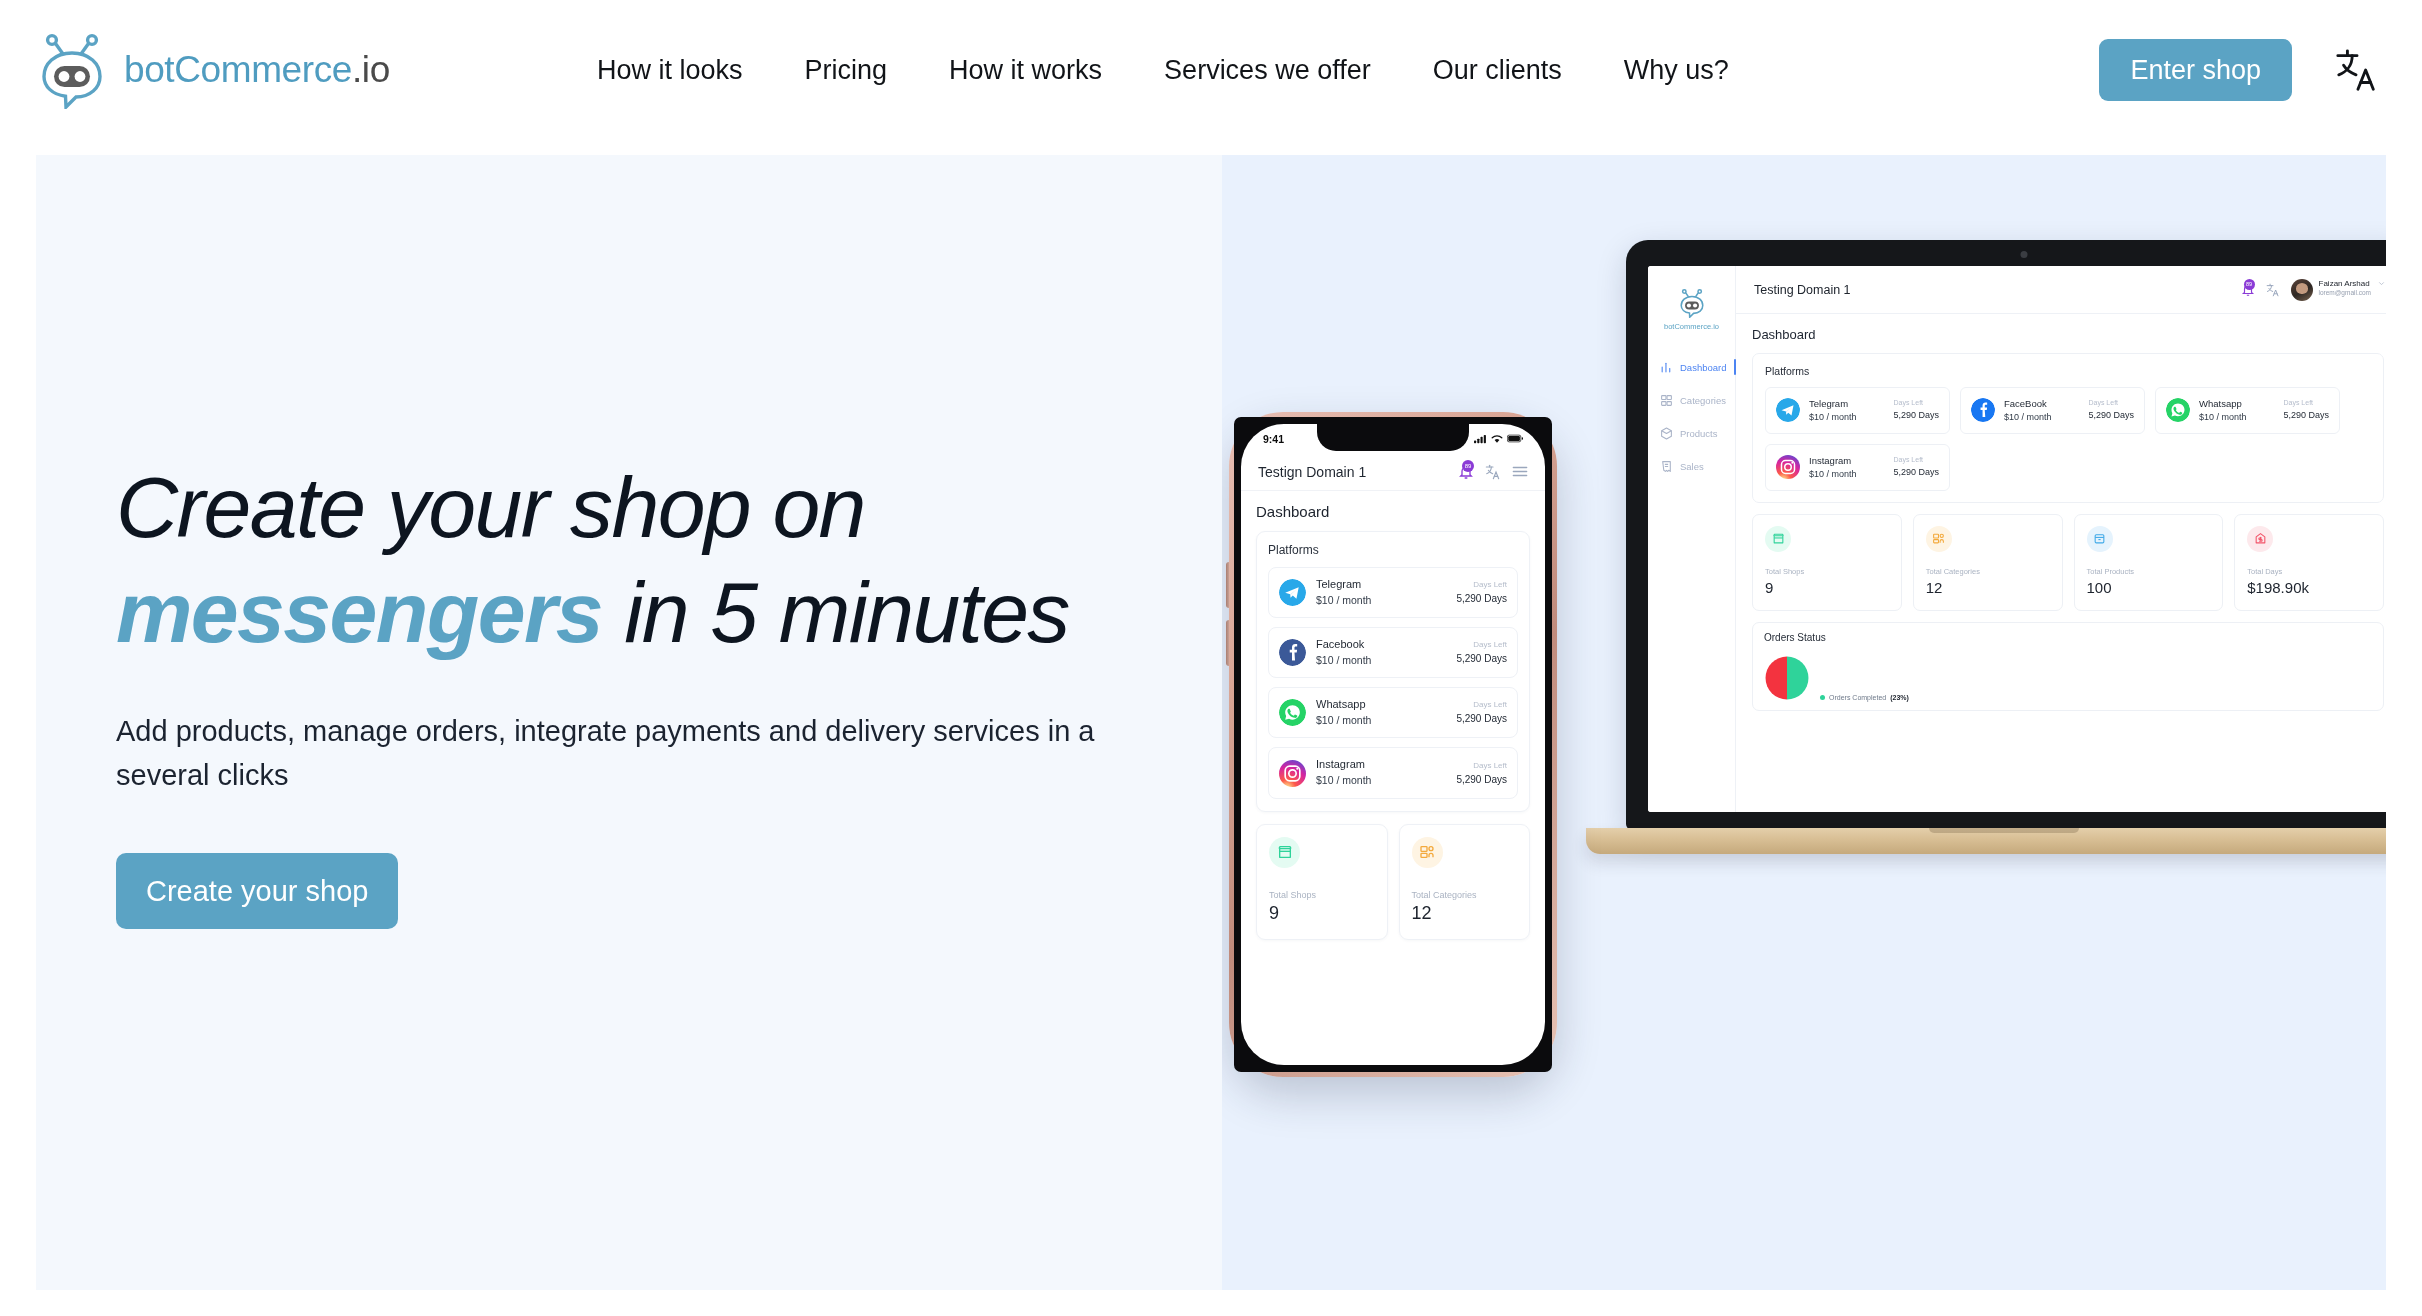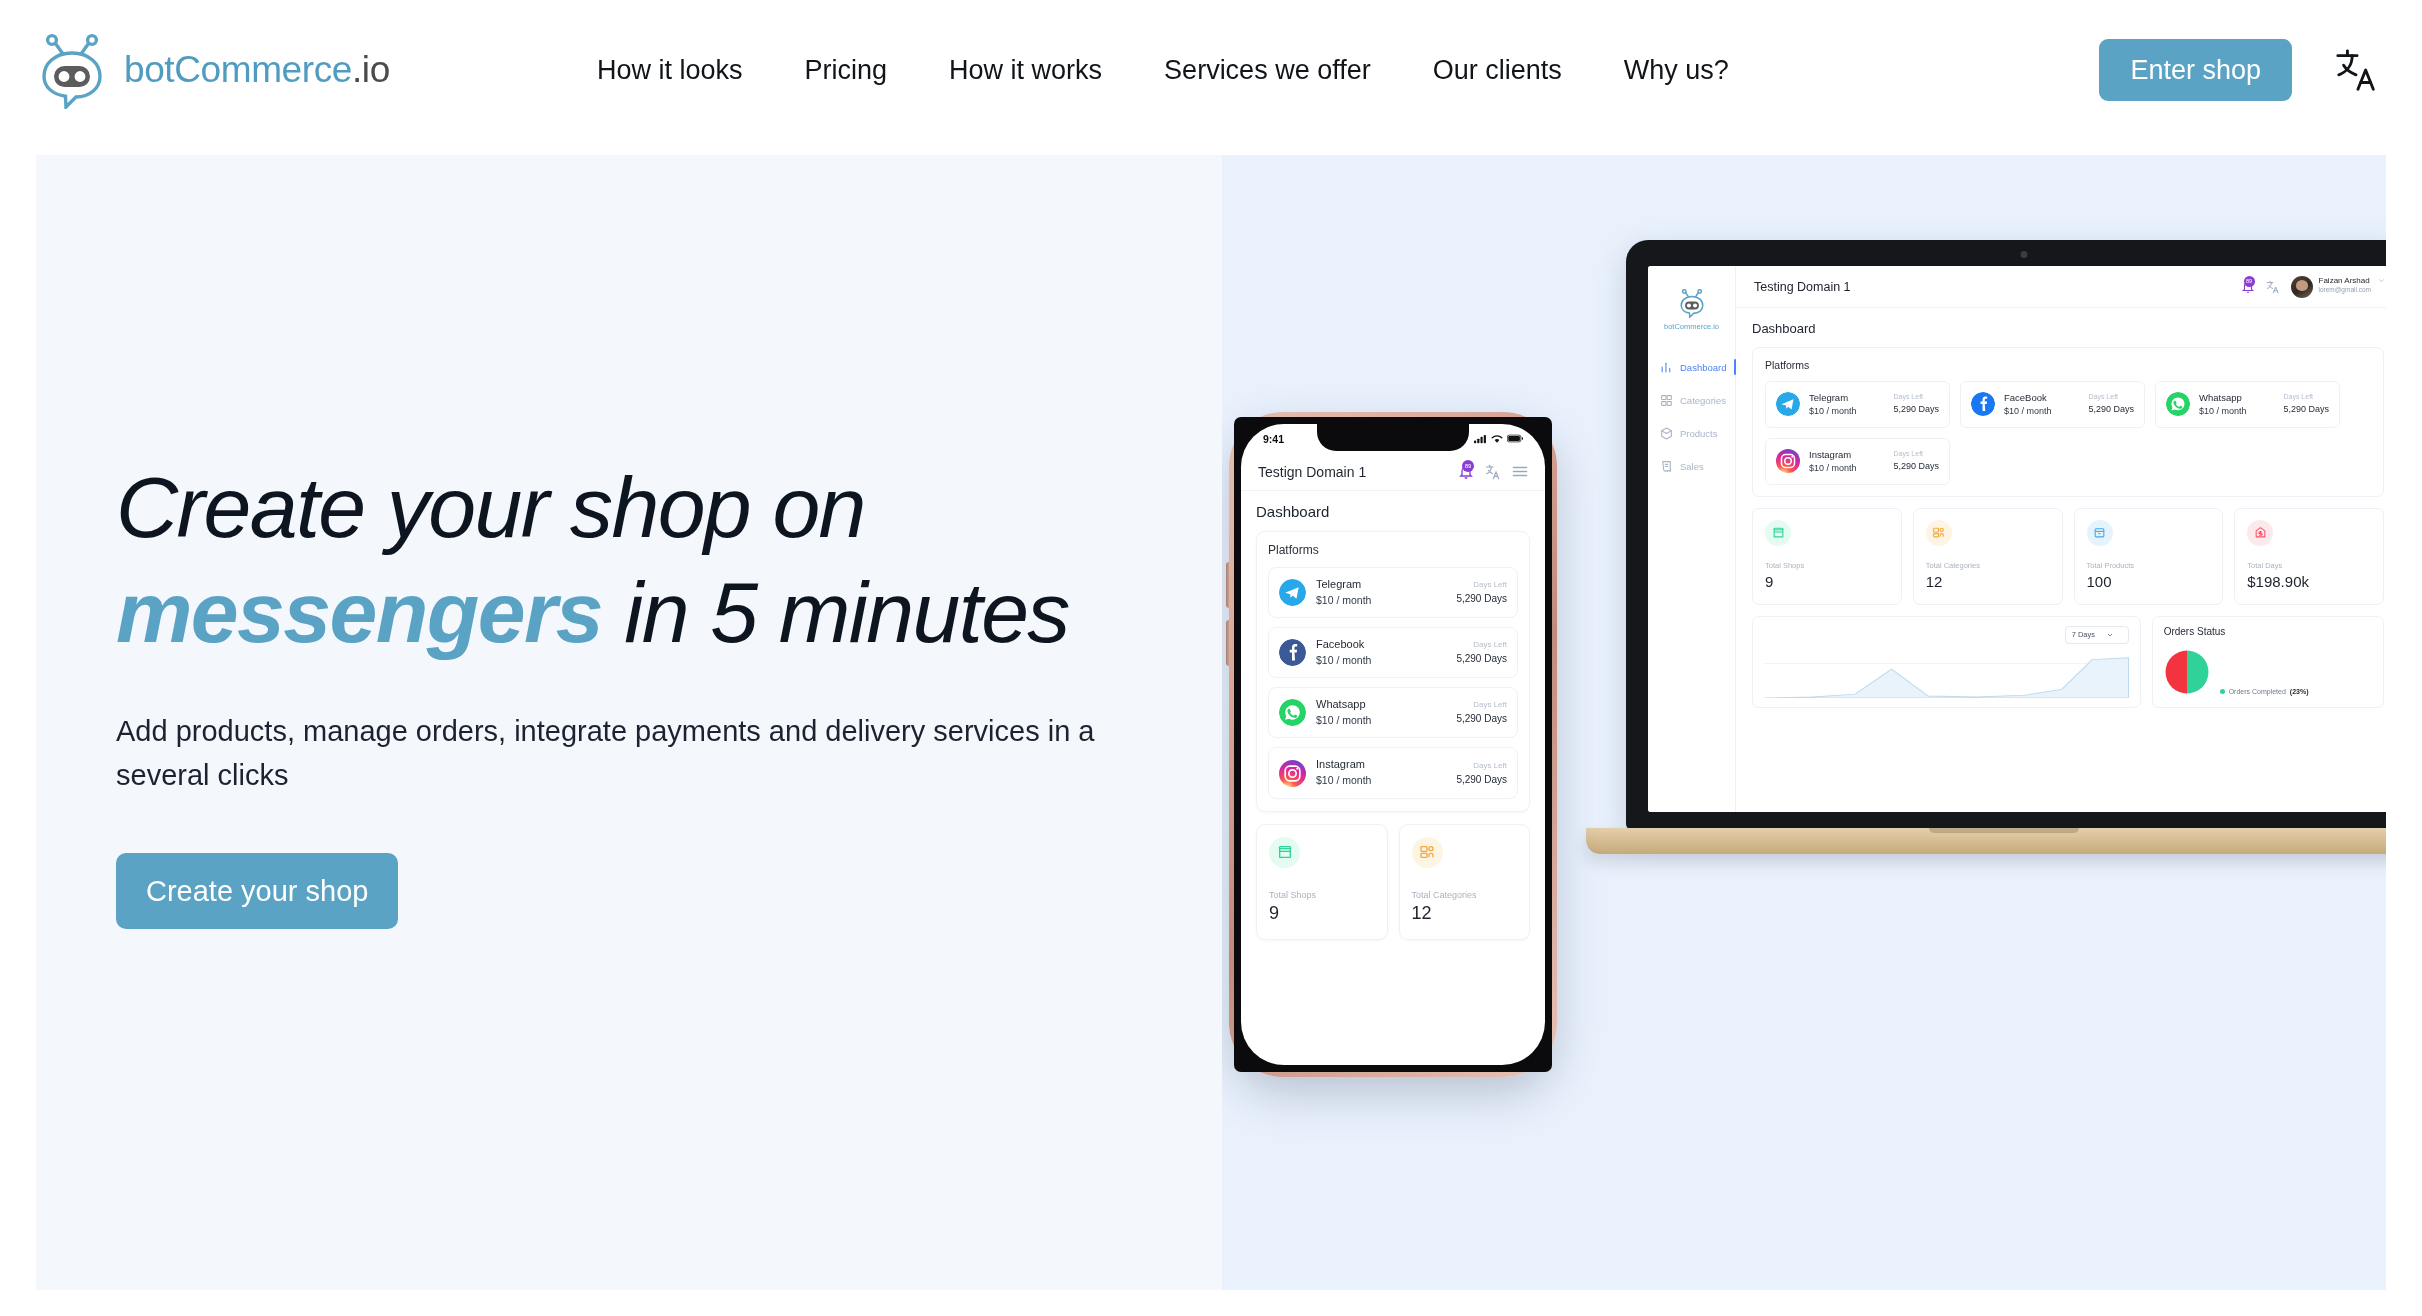--- a/index.html
+++ b/index.html
@@ -238,21 +238,21 @@
     content:"";
     position: absolute;
     right: -1px; top: 8px;
     width: 2.5px; height: 16px;
     background: #4c84f2;
     border-radius: 2px;
   }
 
   .dash-main { flex: 1; display: flex; flex-direction: column; min-width: 0; }
   .dash-topbar {
-    height: 42px;
+    height: 48px;
     border-bottom: 1px solid #eef1f6;
     display: flex;
     align-items: center;
     padding: 0 14px 0 18px;
     gap: 10px;
     flex: none;
   }
   .dash-domain { font-size: 12.5px; color: #20262f; }
   .dash-top-actions {
     margin-left: auto;
@@ -762,34 +762,20 @@
                         <path d="M12 9v7"></path>
                         <path d="M14.5 11h-4a1.5 1.5 0 0 0 0 3h3a1.5 1.5 0 0 1 0 3h-4"></path>
                       </svg>
                   </div>
                   <div class="stat-lbl">Total Days</div>
                   <div class="stat-val">$198.90k</div>
                 </div>
               </div>
 
               <div class="lower-row">
-                <div class="chart-panel">
-                  <div style="display:flex">
-                    <div class="days-select">
-                      <span>7 Days</span>
-                      <svg viewBox="0 0 24 24" width="8" height="8" fill="none" stroke="#6b7588" stroke-width="2.6">
-                          <path d="M6 9l6 6 6-6"></path>
-                        </svg>
-                    </div>
-                  </div>
-                  <svg viewBox="0 0 300 50" preserveAspectRatio="none" style="width:100%;height:48px;margin-top:6px;display:block">
-                    <line x1="0" y1="14" x2="300" y2="14" stroke="#f2f4f8" stroke-width="1"></line>
-                    <path d="M0 50 L40 49 L75 46 L105 20 L135 48 L175 49 L215 47 L245 41 L270 10 L300 8 L300 50 Z" fill="#e8f3fb" stroke="#bcd9ee" stroke-width="1"></path>
-                  </svg>
-                </div>
                 <div class="orders-panel">
                   <div class="orders-title">Orders Status</div>
                   <div class="donut-row">
                     <svg viewBox="0 0 60 60" width="46" height="46">
                       <path d="M30 30 L30 2 A28 28 0 0 1 30 58 Z" fill="#2fd39a"></path>
                       <path d="M30 30 L30 58 A28 28 0 0 1 30 2 Z" fill="#f3333f"></path>
                     </svg>
                     <div class="legend-item">
                       <span class="legend-dot"></span>
                       <span>Orders Completed</span>

